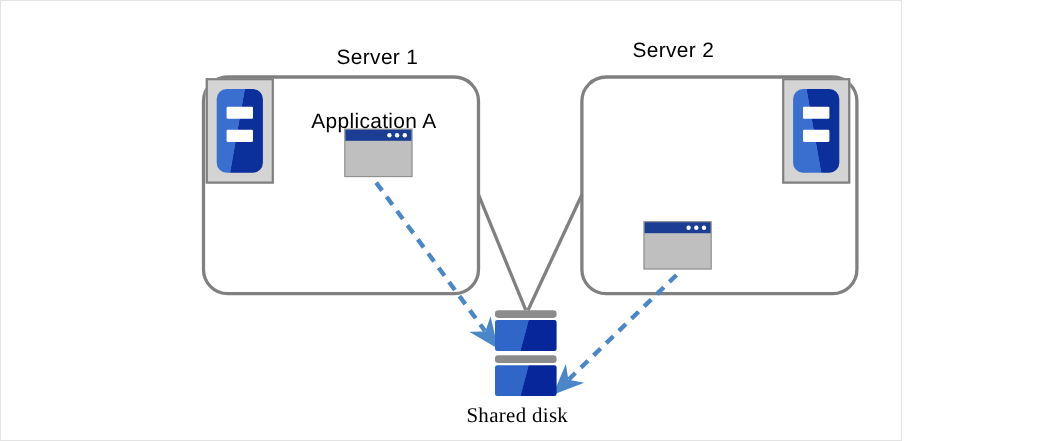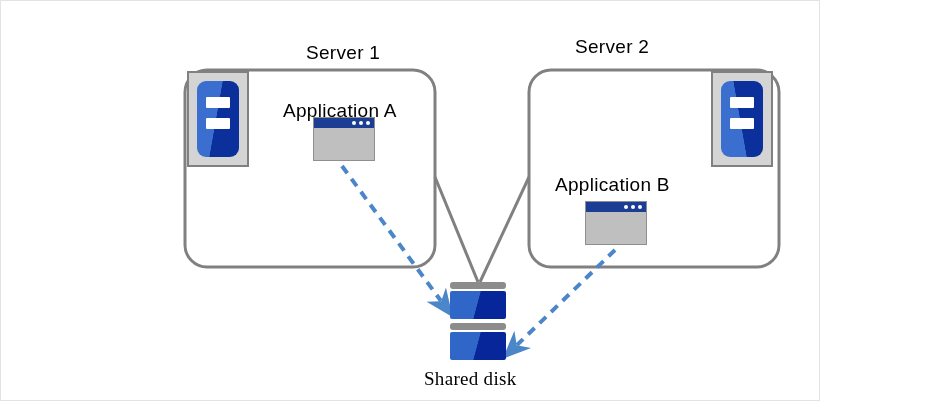--- a/index.html
+++ b/index.html
@@ -180,21 +180,20 @@
 
   <div class="server-icon server-icon-2">
     <div class="server-chip server-chip-right">
       <div class="server-bar server-bar-a"></div>
       <div class="server-bar server-bar-b"></div>
     </div>
   </div>
 
   <div class="label label-server2">Server 2</div>
 
-  <div class="label label-appb">Application B</div>
 
   <div class="app-window app-window-b">
     <div class="app-titlebar">
       <span class="app-dot app-dot-1"></span>
       <span class="app-dot app-dot-2"></span>
       <span class="app-dot app-dot-3"></span>
     </div>
   </div>
 
   <div class="disk-stack">

